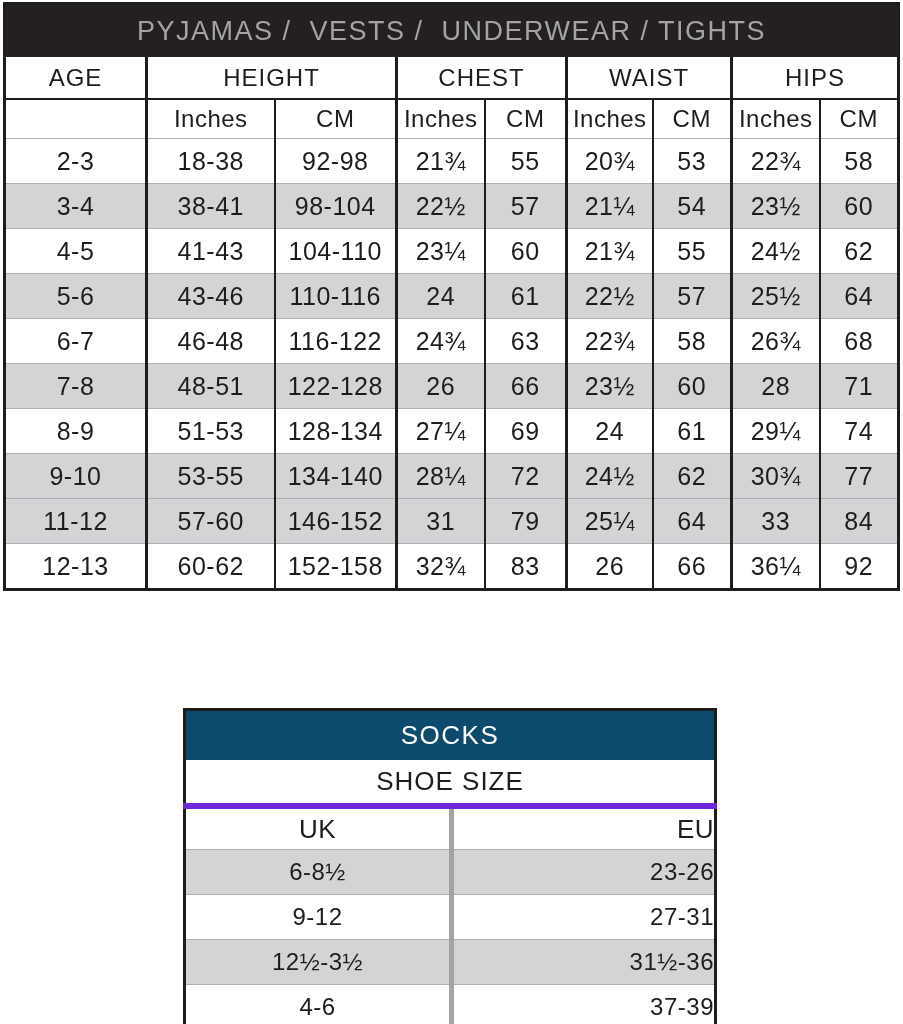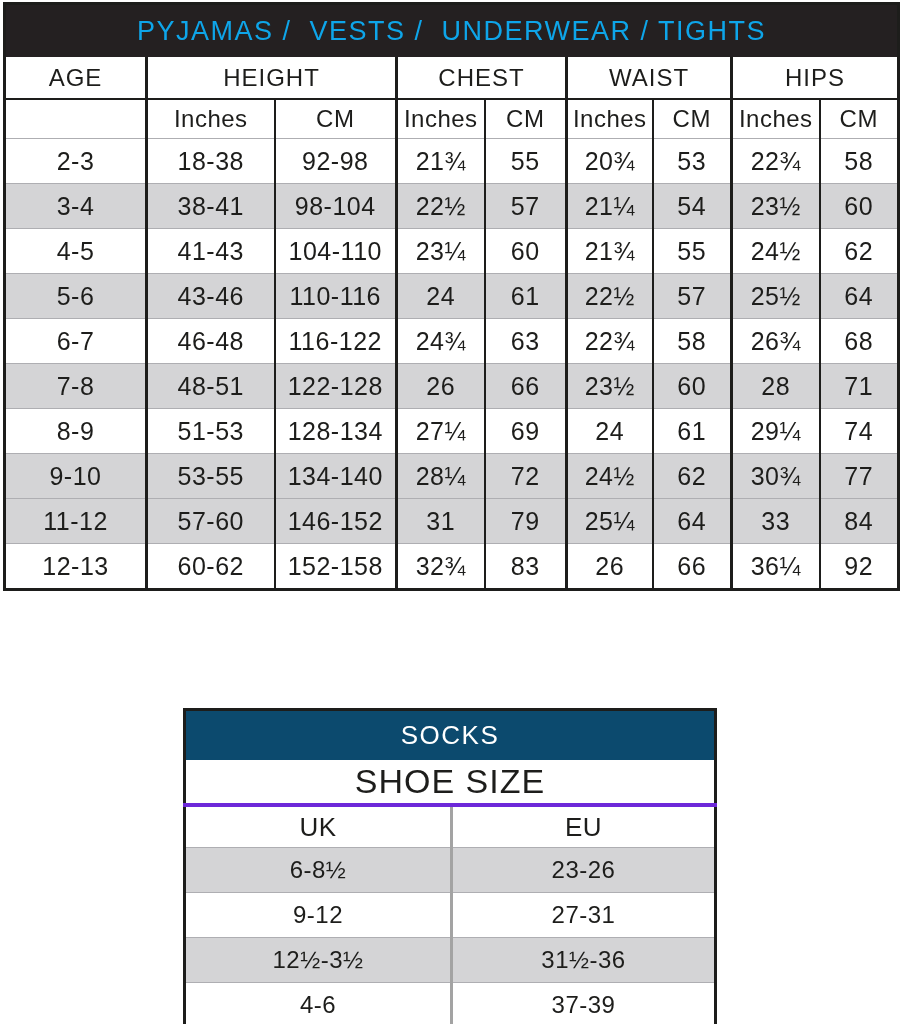--- a/index.html
+++ b/index.html
@@ -17,21 +17,21 @@
 
   
   .main {
     position: absolute;
     top: 2px; left: 3px;
     width: 894px;
     border: 3px solid #1d1d1b;
   }
   .main .titlebar th {
     background: #242021;
-    color: #0ea5e9;
+    color: #a3a3a3;
     height: 52px;
     font-size: 27px;
     letter-spacing: 1.5px;
     white-space: pre;
   }
   .main .groups th {
     height: 41px;
     font-size: 24px;
     letter-spacing: 1px;
     border-bottom: 2px solid #1d1d1b;
@@ -62,38 +62,38 @@
   }
   .socks .titlebar th {
     background: #0c4a6e;
     color: #ffffff;
     height: 49px;
     font-size: 26px;
     letter-spacing: 1.5px;
   }
   .socks .shoesize th {
     height: 43px;
-    font-size: 34px;
+    font-size: 26px;
     letter-spacing: 1px;
-    border-bottom: 4px solid #6d28d9;
+    border-bottom: 6px solid #6d28d9;
   }
   .socks .cols th {
     height: 40px;
     font-size: 26px;
     letter-spacing: 0.5px;
     border-bottom: 1px solid #aeaeb2;
   }
   .socks tbody td {
     height: 44px;
     font-size: 24px;
     letter-spacing: 0.5px;
     border-bottom: 1px solid #aeaeb2;
   }
   .socks tbody tr:last-child td { border-bottom: none; }
-  .div { border-left: 3px solid #a3a3a3; }
+  .div { border-left: 5px solid #a3a3a3; text-align: right; }
 </style>
 </head>
 <body>
 
 <div class="page">
 
   <table class="main">
     <colgroup>
       <col style="width:142px">
       <col style="width:128px">

